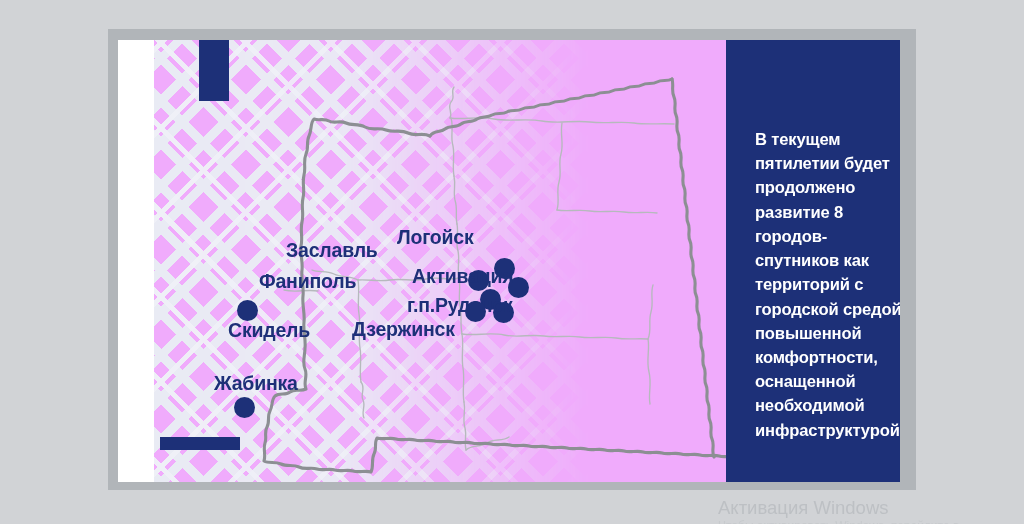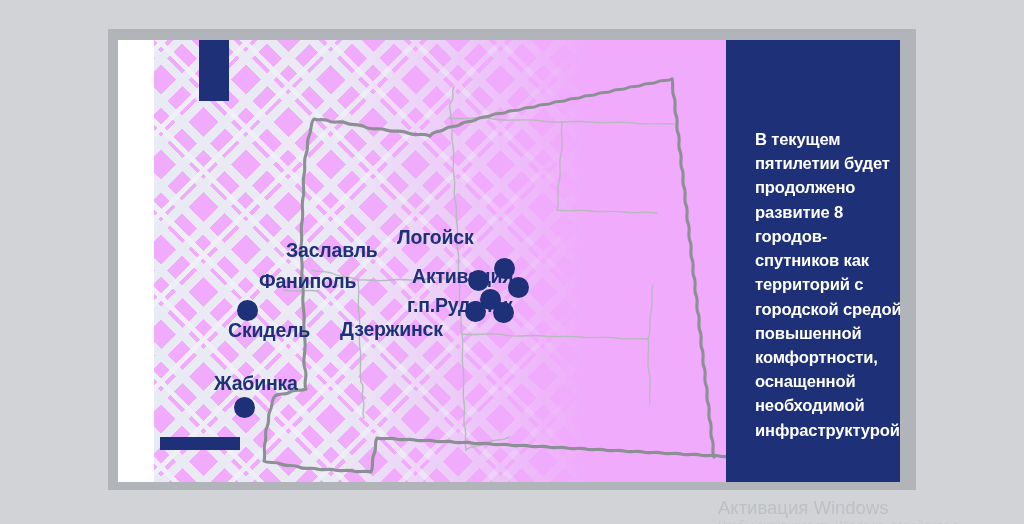--- a/index.html
+++ b/index.html
@@ -275,21 +275,21 @@
           <div class="city-dot" style="left:354px; top:237px;"></div>
           <div class="city-label" style="left:258px; top:227px;">Активация</div>
 
           <div class="city-dot" style="left:326px; top:249px;"></div>
           <div class="city-label" style="left:105px; top:232px;">Фаниполь</div>
 
           <div class="city-dot" style="left:339px; top:262px;"></div>
           <div class="city-label" style="left:253px; top:256px;">г.п.Руденск</div>
 
           <div class="city-dot" style="left:311px; top:261px;"></div>
-          <div class="city-label" style="left:186px; top:280px;">Дзержинск</div>
+          <div class="city-label" style="left:198px; top:280px;">Дзержинск</div>
 
           <div class="city-dot" style="left:83px; top:260px;"></div>
           <div class="city-label" style="left:74px; top:281px;">Скидель</div>
 
           <div class="city-dot" style="left:80px; top:357px;"></div>
           <div class="city-label" style="left:60px; top:334px;text-align:center;">Жабинка</div>
         </div>
       </div>
 
       <div id="text-panel">

